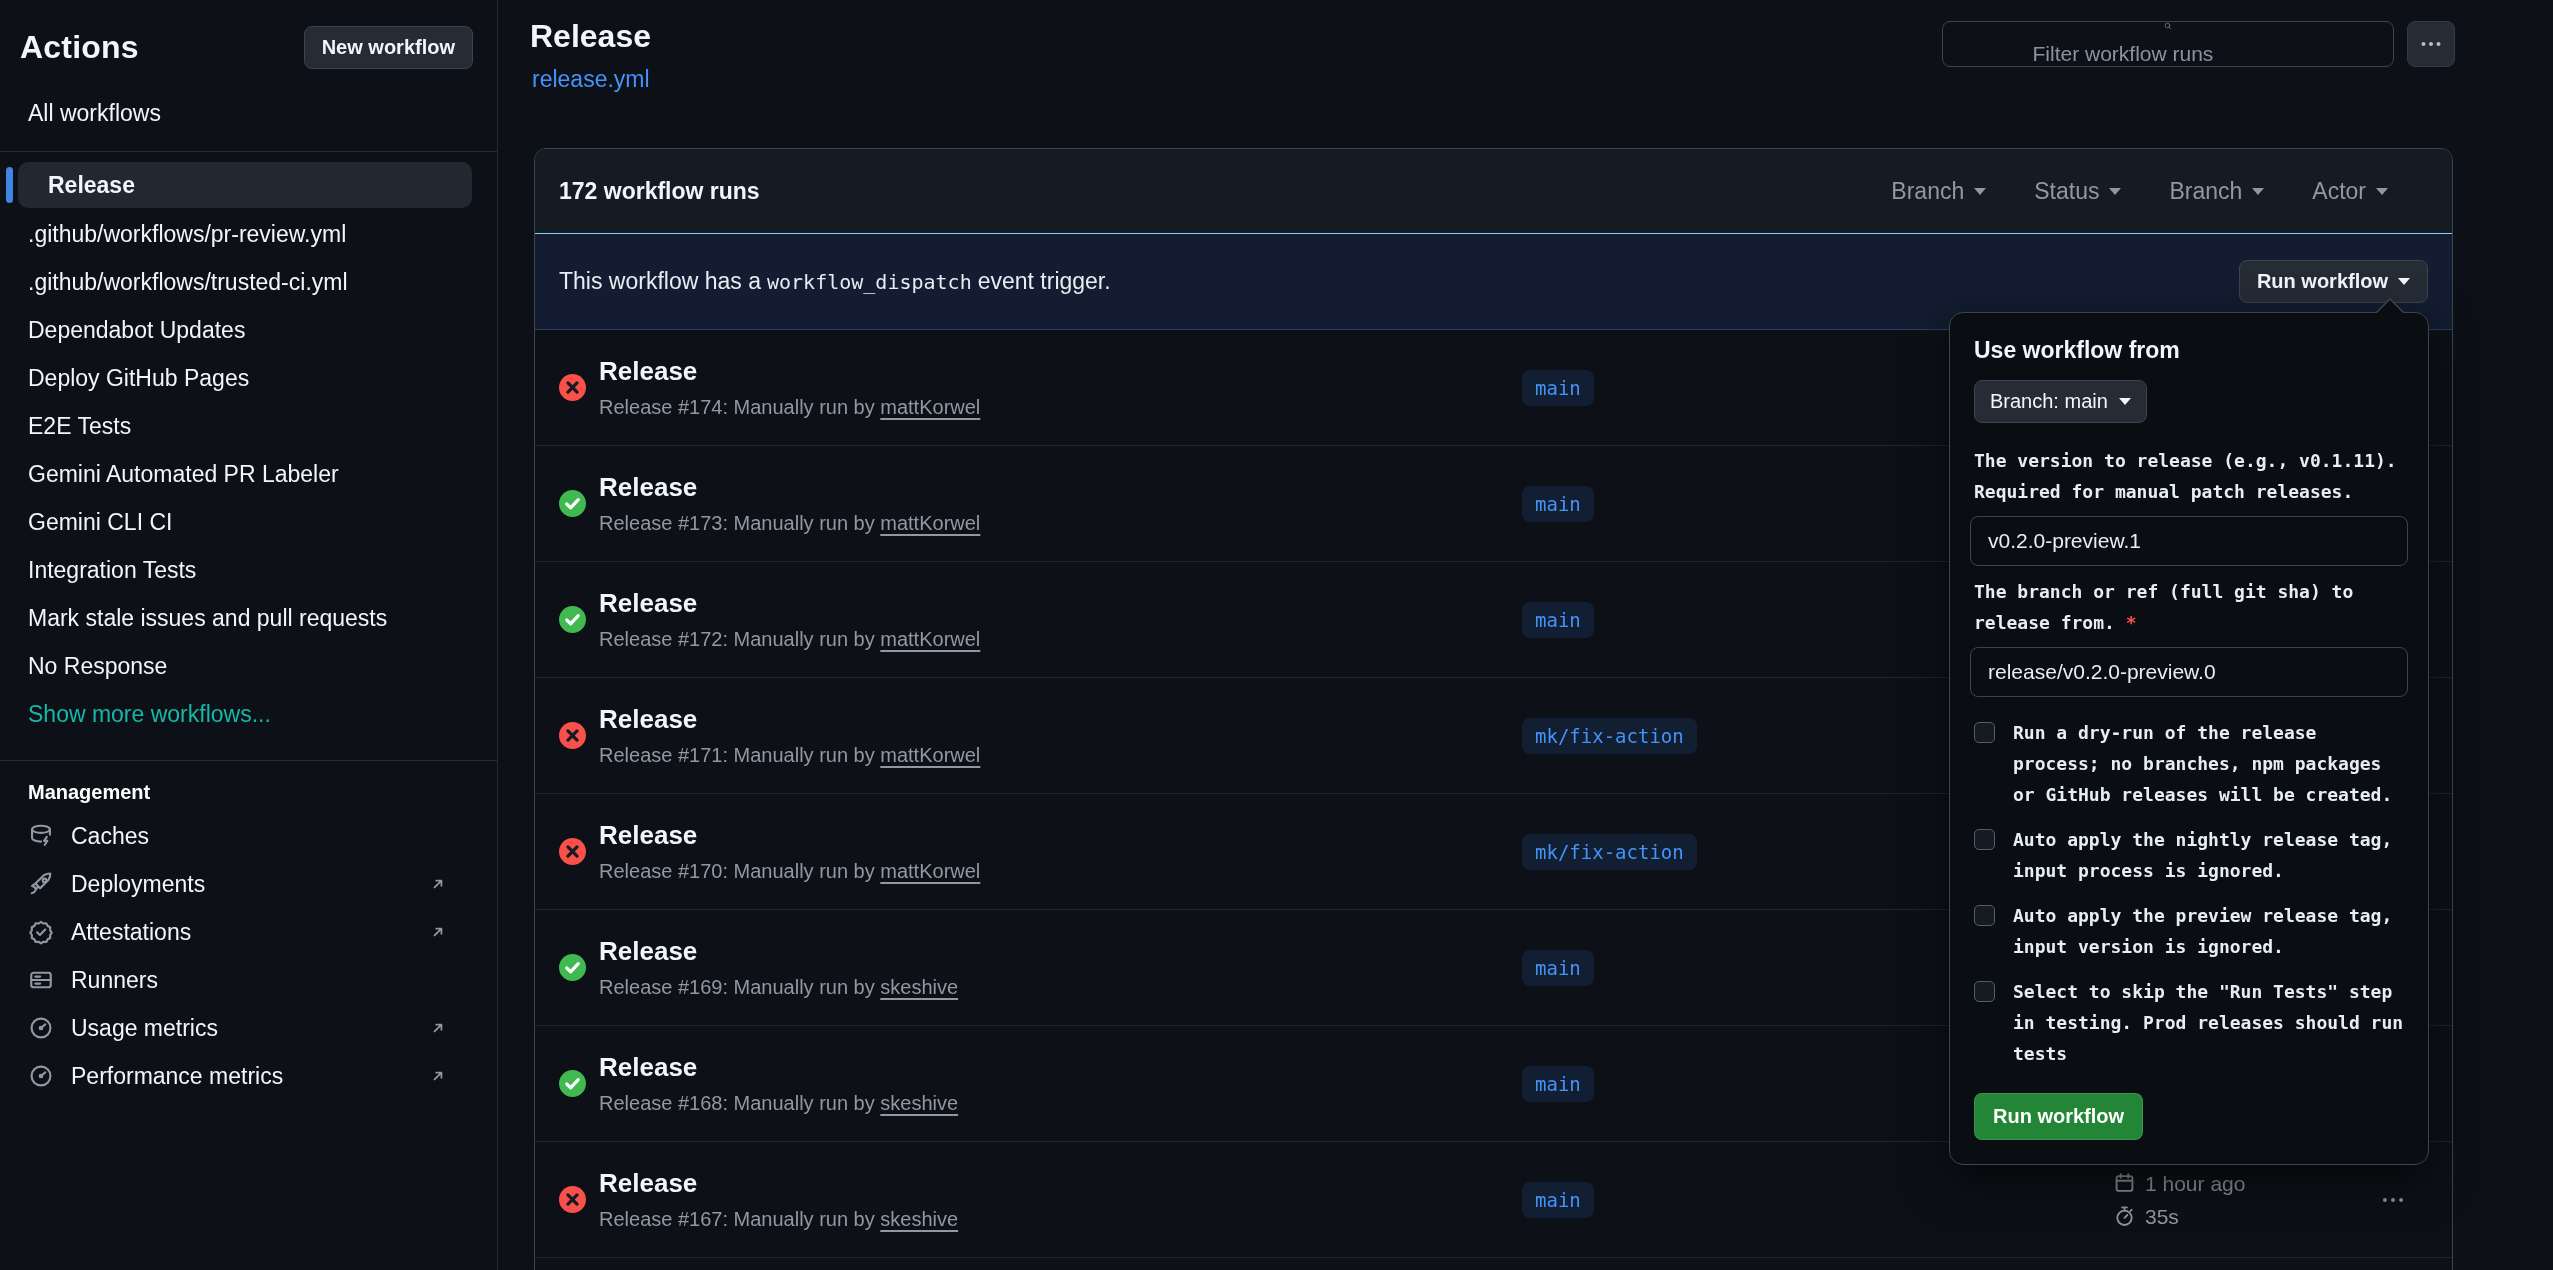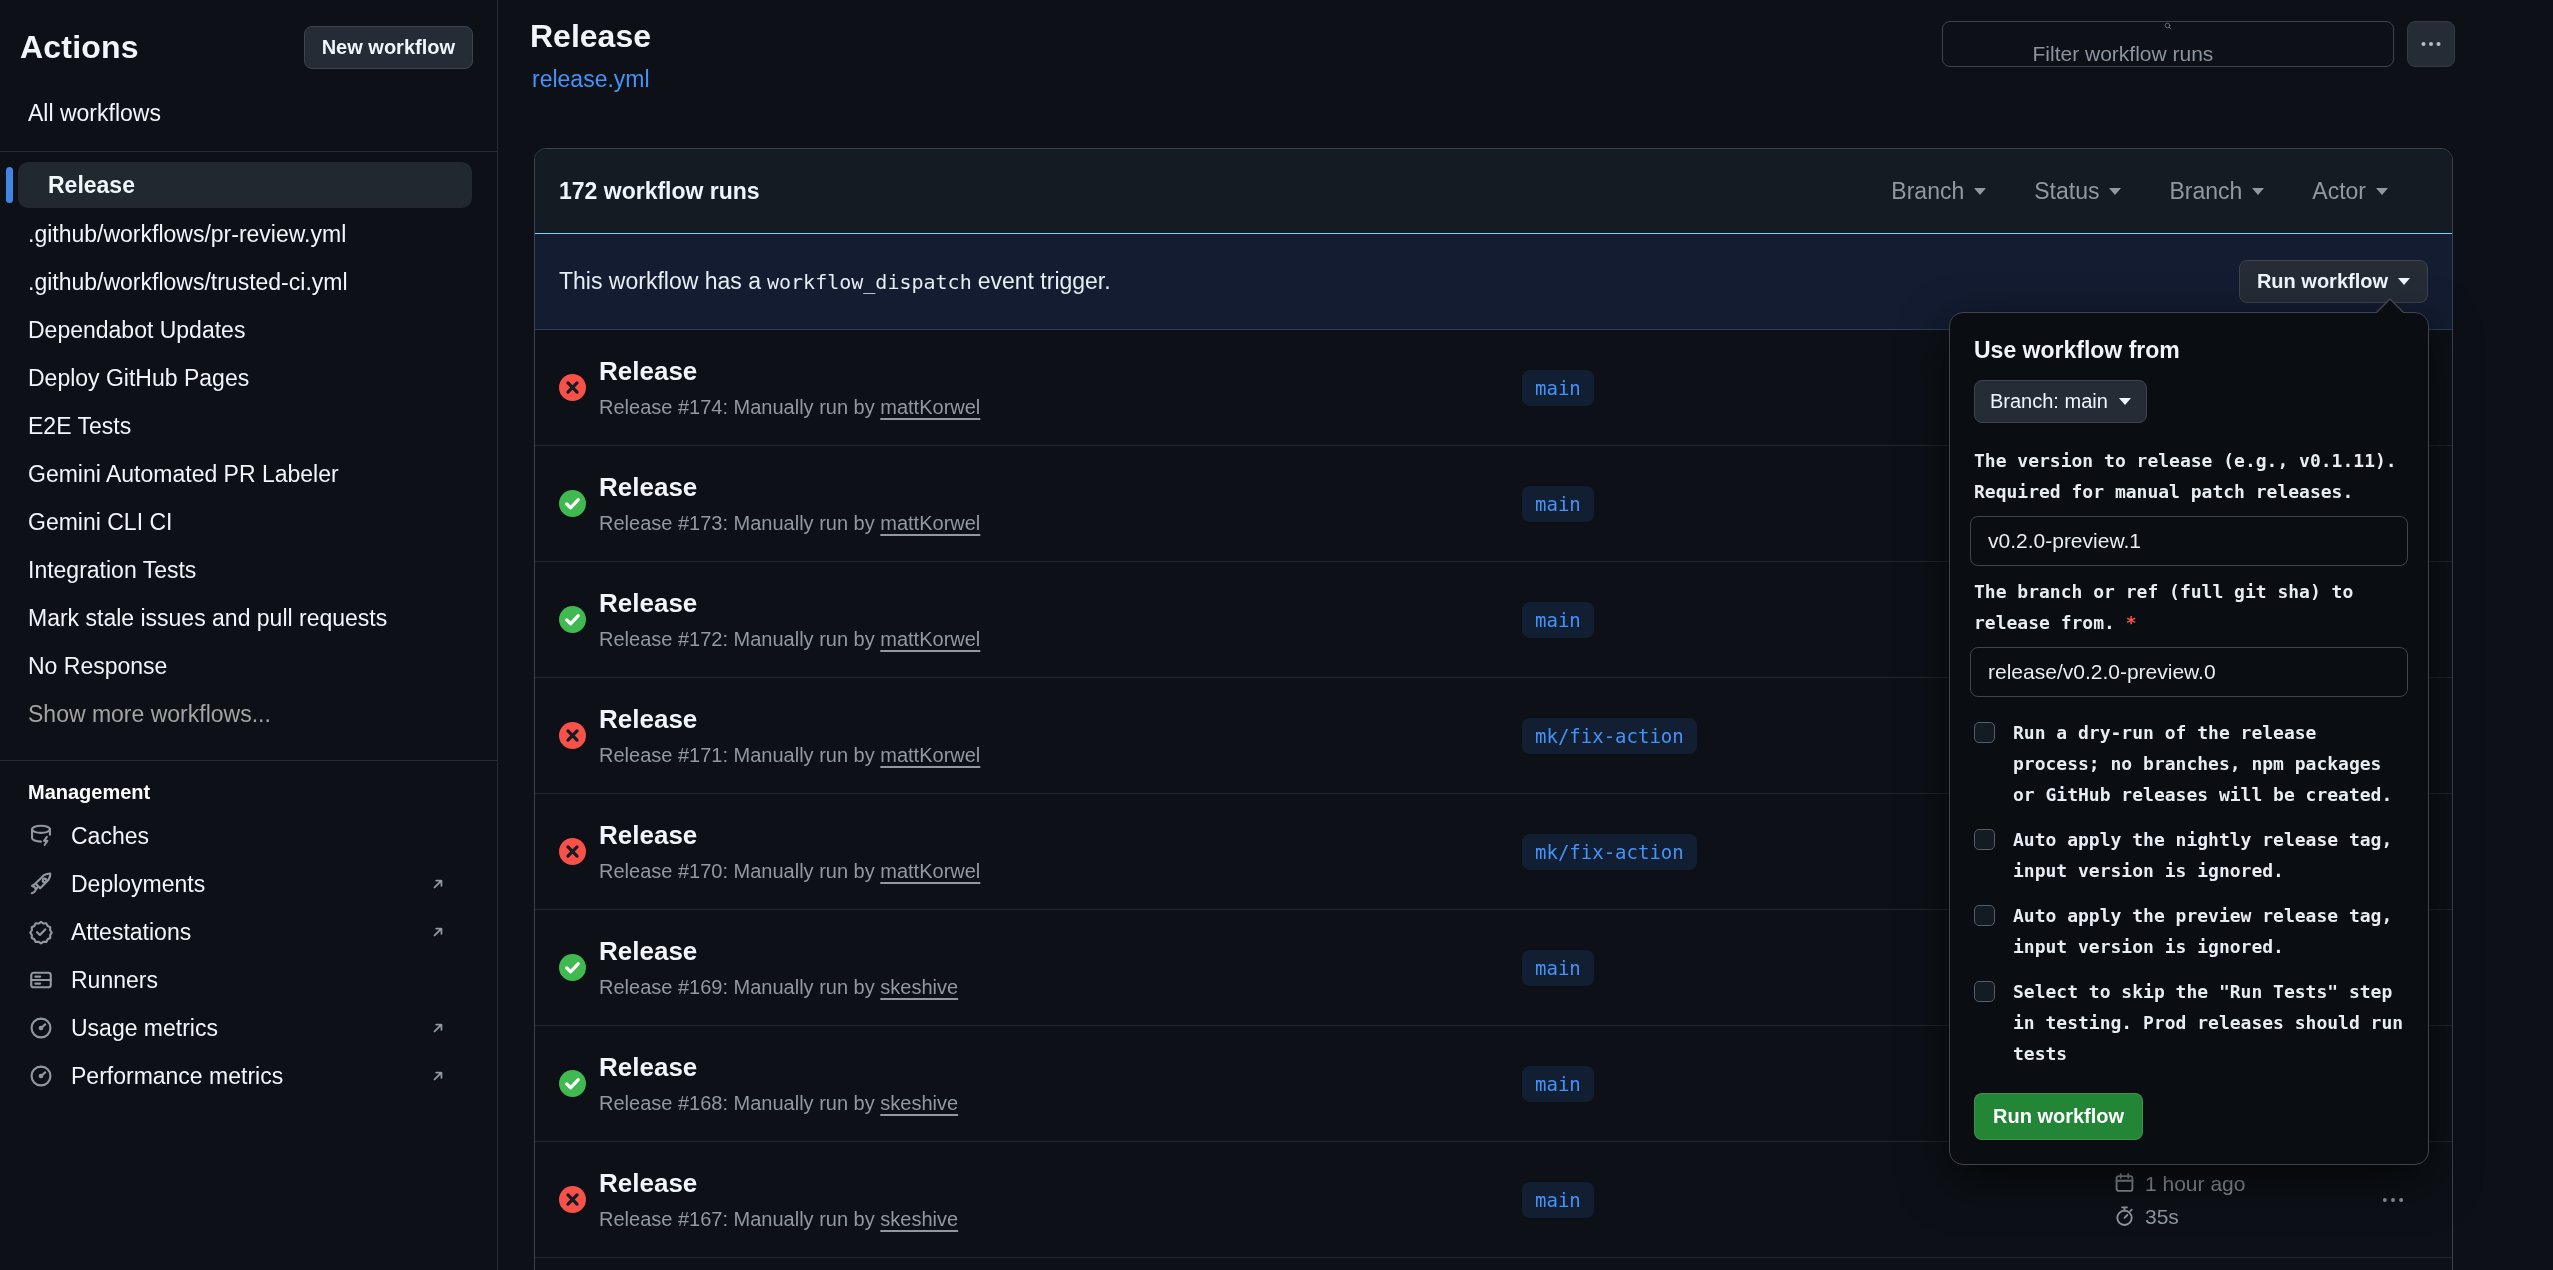--- a/index.html
+++ b/index.html
@@ -22,21 +22,21 @@
   .sb-divider { border:none; border-top:1px solid #242b33; margin-top:22px; }
   .nav-item { height:48px; display:flex; align-items:center; padding-left:28px; font-size:23px; color:#f0f6fc; cursor:pointer; }
   .nav-item.selected {
     position:relative; margin:10px 25px 2px 18px; height:46px; padding-left:30px;
     background:#212830; border-radius:10px; font-weight:700;
   }
   .nav-item.selected::before {
     content:""; position:absolute; left:-12px; top:5px; bottom:5px; width:7px;
     border-radius:4px; background:#4184e4;
   }
-  .show-more { color:#a3a3a3; }
+  .show-more { color:#14b8a6; }
   .mgmt-label { padding:20px 0 8px 28px; font-size:20px; font-weight:700; color:#ffffff; }
   .mgmt-item { height:48px; display:flex; align-items:center; gap:17px; padding:0 48px 0 28px; font-size:23px; cursor:pointer; }
   .mgmt-item svg.mi { flex:none; }
   .mgmt-item .ext { margin-left:auto; }
   .icon-grey { stroke:#9198a1; fill:none; stroke-width:1.3; stroke-linecap:round; stroke-linejoin:round; }
 
   
   .page-title { position:absolute; left:530px; top:18px; font-size:32px; font-weight:700; }
   .workflow-file { position:absolute; left:532px; top:66px; font-size:23px; color:#4493f8; }
   .filter-box {
@@ -414,21 +414,21 @@
 
   <div class="field-desc"><span>The branch or ref (full git sha) to release from. </span><span class="required-marker">*</span></div>
   <input class="field-input" type="text" value="release/v0.2.0-preview.0" style="">
 
   <div class="checkbox-row">
     <span class="checkbox"></span>
     <span class="checkbox-label">Run a dry-run of the release process; no branches, npm packages or GitHub releases will be created.</span>
   </div>
   <div class="checkbox-row">
     <span class="checkbox"></span>
-    <span class="checkbox-label">Auto apply the nightly release tag, input version is ignored.</span>
+    <span class="checkbox-label">Auto apply the nightly release tag, input process is ignored.</span>
   </div>
   <div class="checkbox-row">
     <span class="checkbox"></span>
     <span class="checkbox-label">Auto apply the preview release tag, input version is ignored.</span>
   </div>
   <div class="checkbox-row">
     <span class="checkbox"></span>
     <span class="checkbox-label">Select to skip the "Run Tests" step in testing. Prod releases should run tests</span>
   </div>
 

